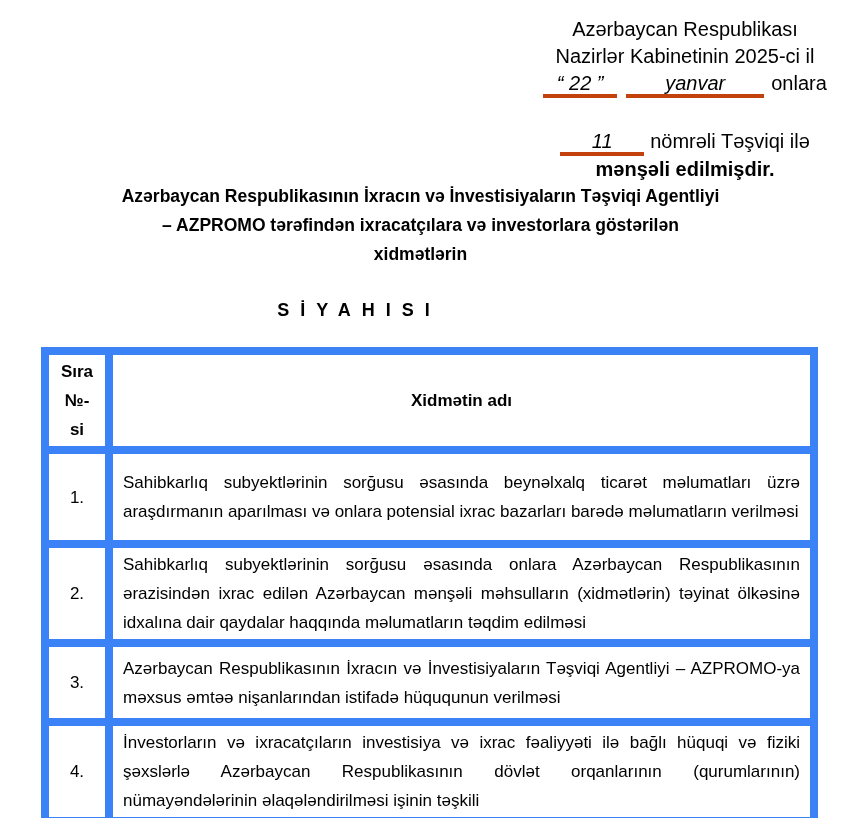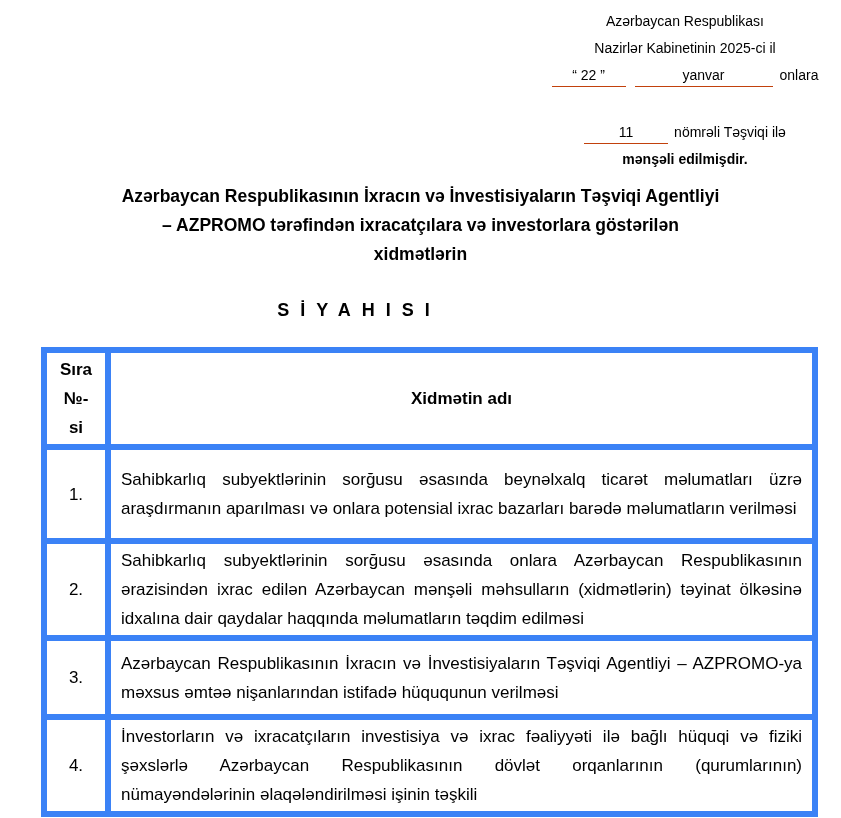--- a/index.html
+++ b/index.html
@@ -13,33 +13,34 @@
     height: 818px;
     background: #ffffff;
     color: #000000;
     font-family: "Liberation Sans", sans-serif;
     overflow: hidden;
   }
 
   
   .approval {
     position: absolute;
-    top: 8px;
+    top: 16px;
     right: 8px;
     width: 296px;
     text-align: center;
-    font-size: 14px;
+    font-size: 20px;
     line-height: 27px;
   }
   .approval .bold { font-weight: bold; }
   .u {
     display: inline-block;
-    border-bottom: 1px solid #c2410c;
+    border-bottom: 4px solid #c2410c;
     text-align: center;
     line-height: 22px;
+    font-style: italic;
   }
   .u-day   { min-width: 74px;  margin-right: 9px; }
   .u-month { min-width: 138px; margin-right: 7px; }
   .u-num   { min-width: 84px;  margin-right: 6px; margin-top: 32px; }
 
   
   .doc-title {
     position: absolute;
     top: 182px;
     left: 0;
@@ -65,21 +66,21 @@
   table.services {
     position: absolute;
     top: 347px;
     left: 41px;
     width: 777px;
     border-collapse: collapse;
     table-layout: fixed;
     font-size: 17px;
   }
   table.services td, table.services th {
-    border: 6px solid #3b82f6;
+    border: 8px solid #3b82f6;
     vertical-align: middle;
     padding: 2px 10px;
     line-height: 29px;
   }
   table.services col.c-no { width: 64px; }
   tr.hdr-row   { height: 86px; }
   tr.row-0     { height: 94px; }
   tr.row-1     { height: 93px; }
   tr.row-2     { height: 79px; }
   tr.row-3     { height: 86px; }

